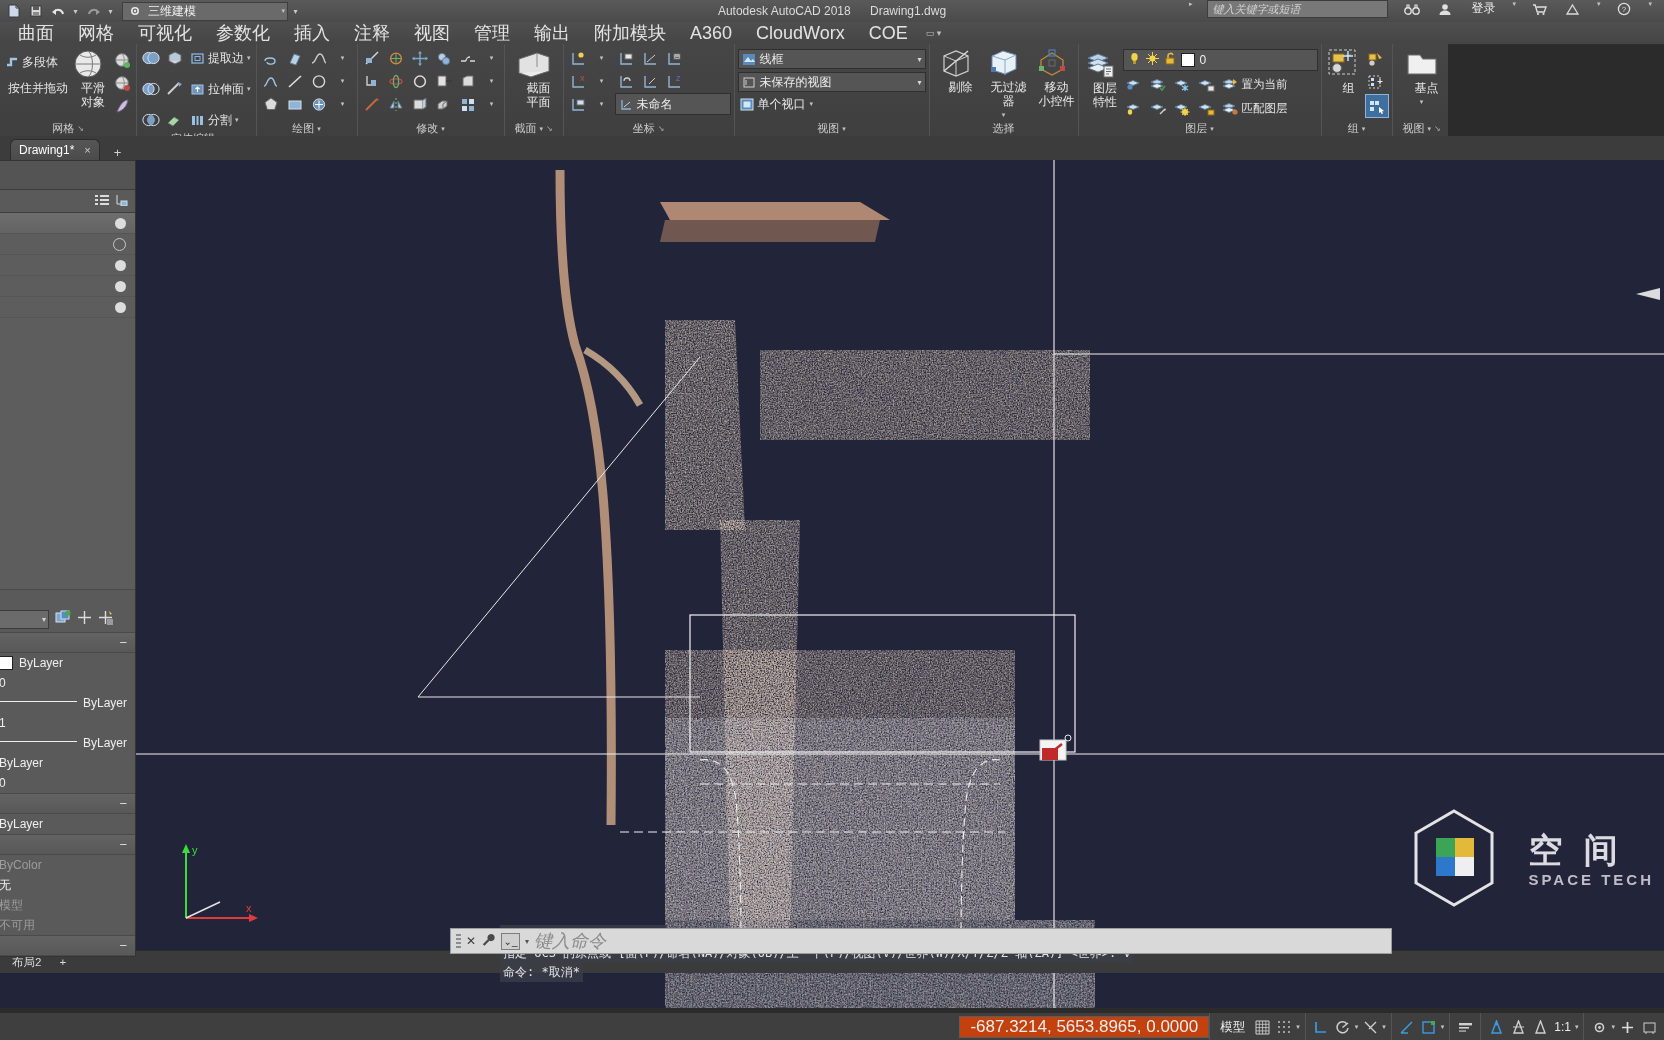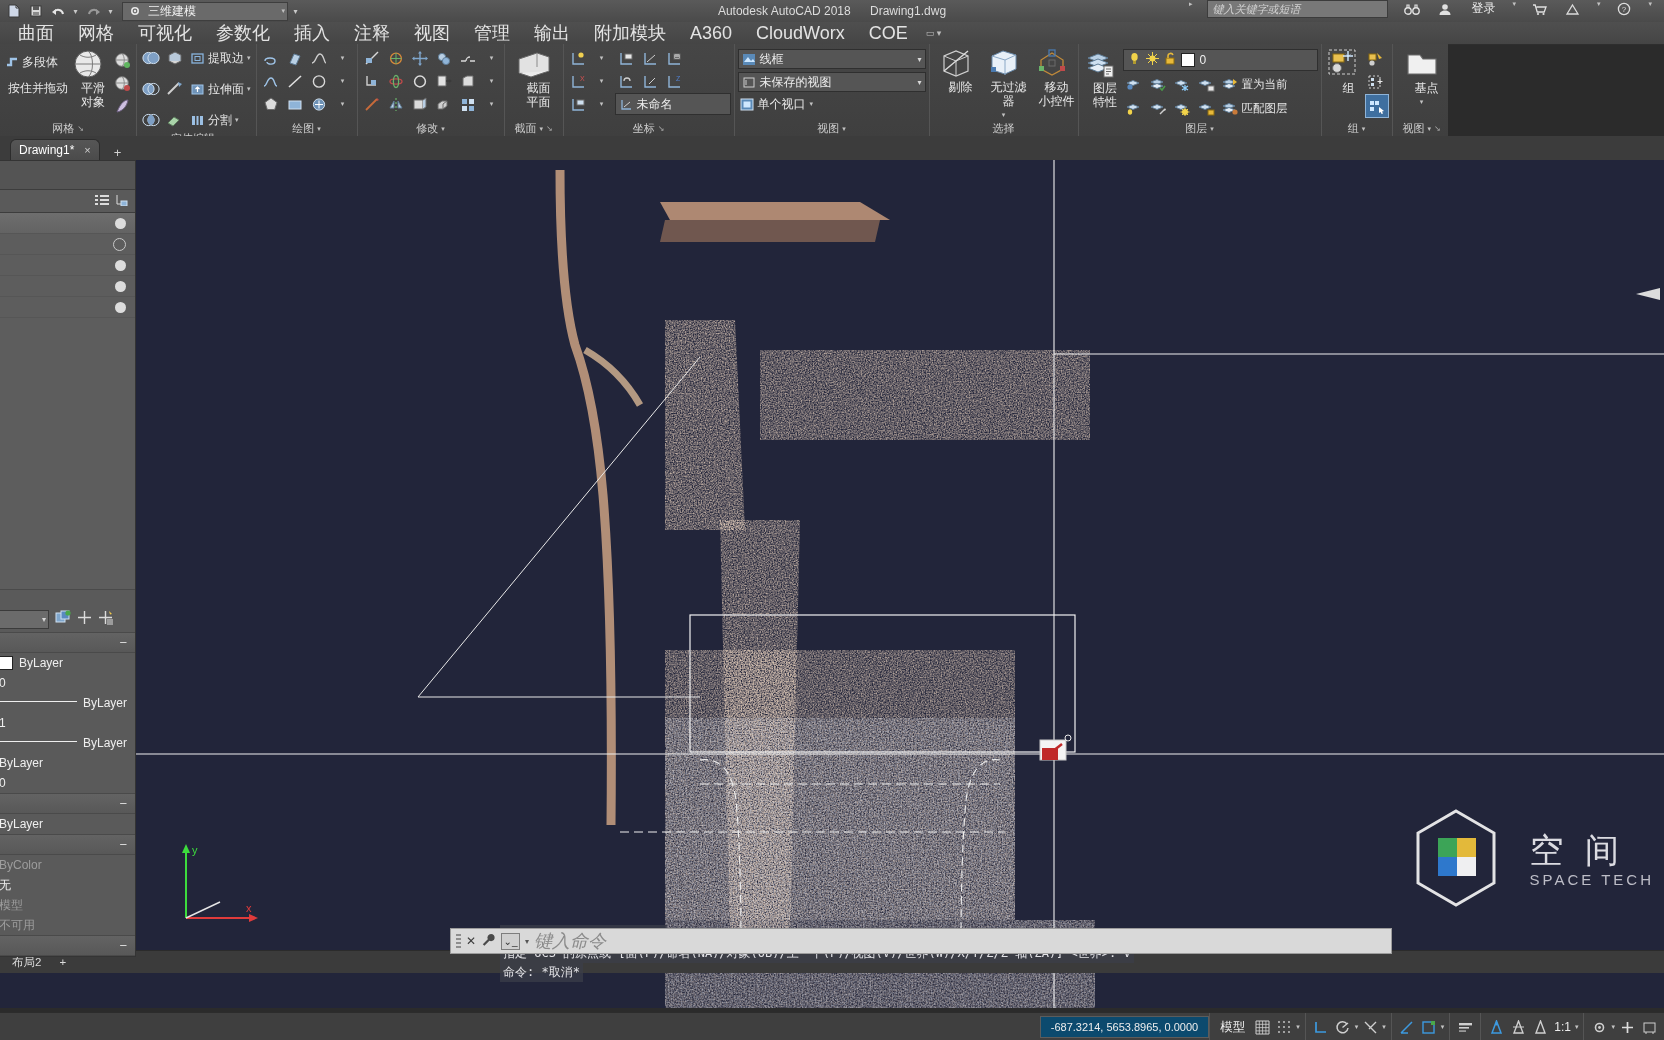--- a/index.html
+++ b/index.html
@@ -123,32 +123,32 @@
 
   
   .ltabs{position:absolute;left:0;top:950px;width:1664px;height:22px;
      background:#3b3b3b;display:flex;align-items:center;padding-left:4px;gap:2px;
      border-top:1px solid #2b2b2b;font-size:11.5px;color:#dcdcdc;}
   .ltab{padding:0 8px;height:18px;line-height:18px;}
 
   
   .status{position:absolute;left:0;top:1012px;width:1664px;height:28px;
      background:#3f3f3f;border-top:1px solid #2c2c2c;display:flex;align-items:center;}
-  .coords{margin-left:auto;height:20px;background:#0c4a6e;border:1px solid #5c5c5c;
-     display:flex;align-items:center;padding:0 10px;font-size:11px;color:#ededed;}
+  .coords{margin-left:auto;height:20px;background:#c2410c;border:1px solid #5c5c5c;
+     display:flex;align-items:center;padding:0 10px;font-size:17px;color:#ededed;}
   .sgrp{display:flex;align-items:center;height:28px;gap:2px;padding:0 5px;border-left:1px solid #555;}
   .sb{width:20px;height:20px;display:flex;align-items:center;justify-content:center;
      font-size:12px;color:#cfcfcf;}
   .sb.on{color:#3d9ae0;}
   .smodel{font-size:12.5px;color:#ededed;padding:0 5px;}
   .sar{font-size:7px;color:#c4c4c4;}
   .sscale{font-size:12px;color:#ededed;padding:0 2px;}
 
   
-  .wm{position:absolute;right:10px;bottom:100px;display:flex;align-items:center;gap:28px;z-index:4;opacity:.93;}
+  .wm{position:absolute;right:10px;bottom:100px;display:flex;align-items:center;gap:28px;z-index:4;opacity:.93;font-weight:bold;}
   .wm-hex{width:92px;height:100px;position:relative;}
   .wm-txt{color:#e9e9ee;}
   .wm-cn{font-size:34px;letter-spacing:6px;line-height:42px;}
   .wm-en{font-size:15px;letter-spacing:3px;color:#c9c9d2;}
 </style>
 </head>
 <body>
 
 <div class="app">
 

